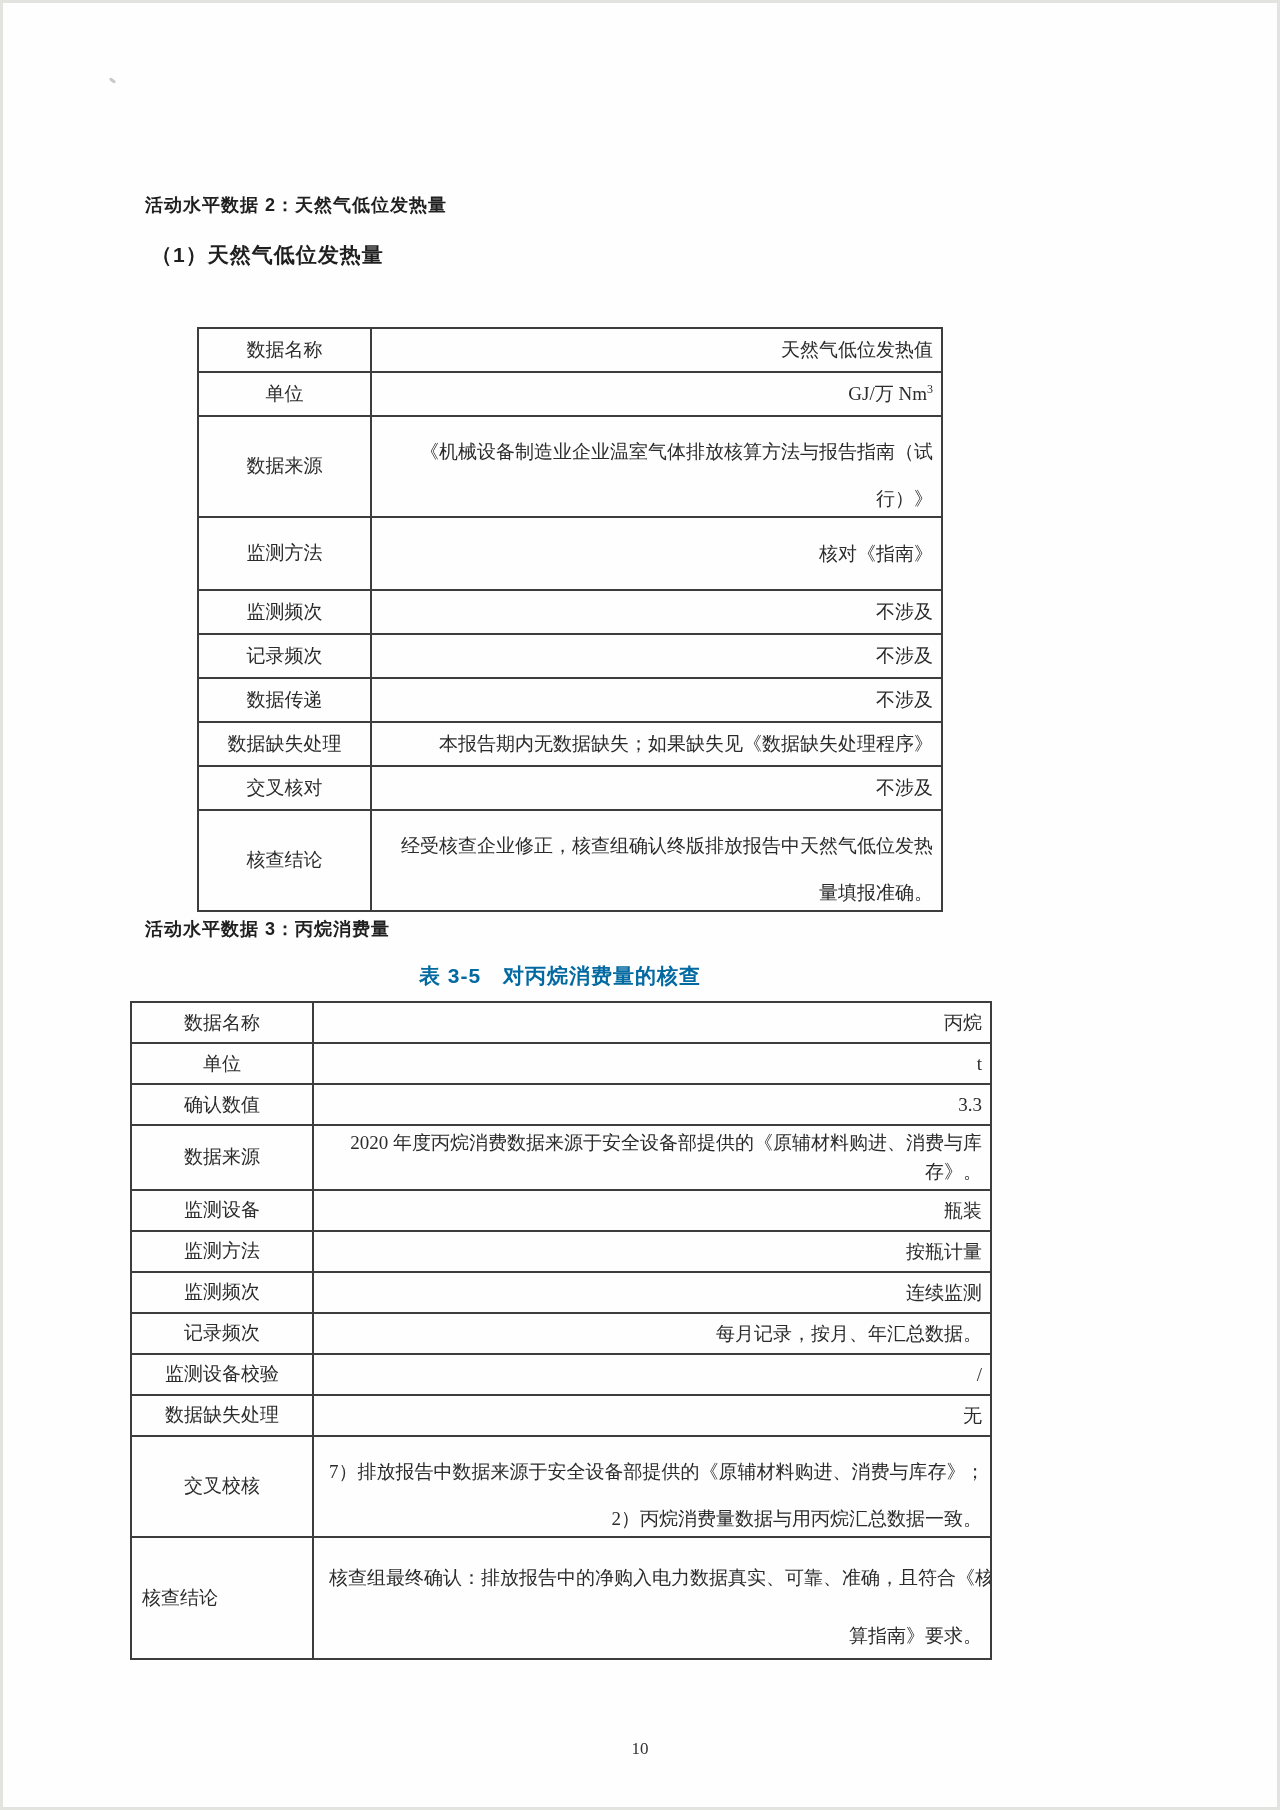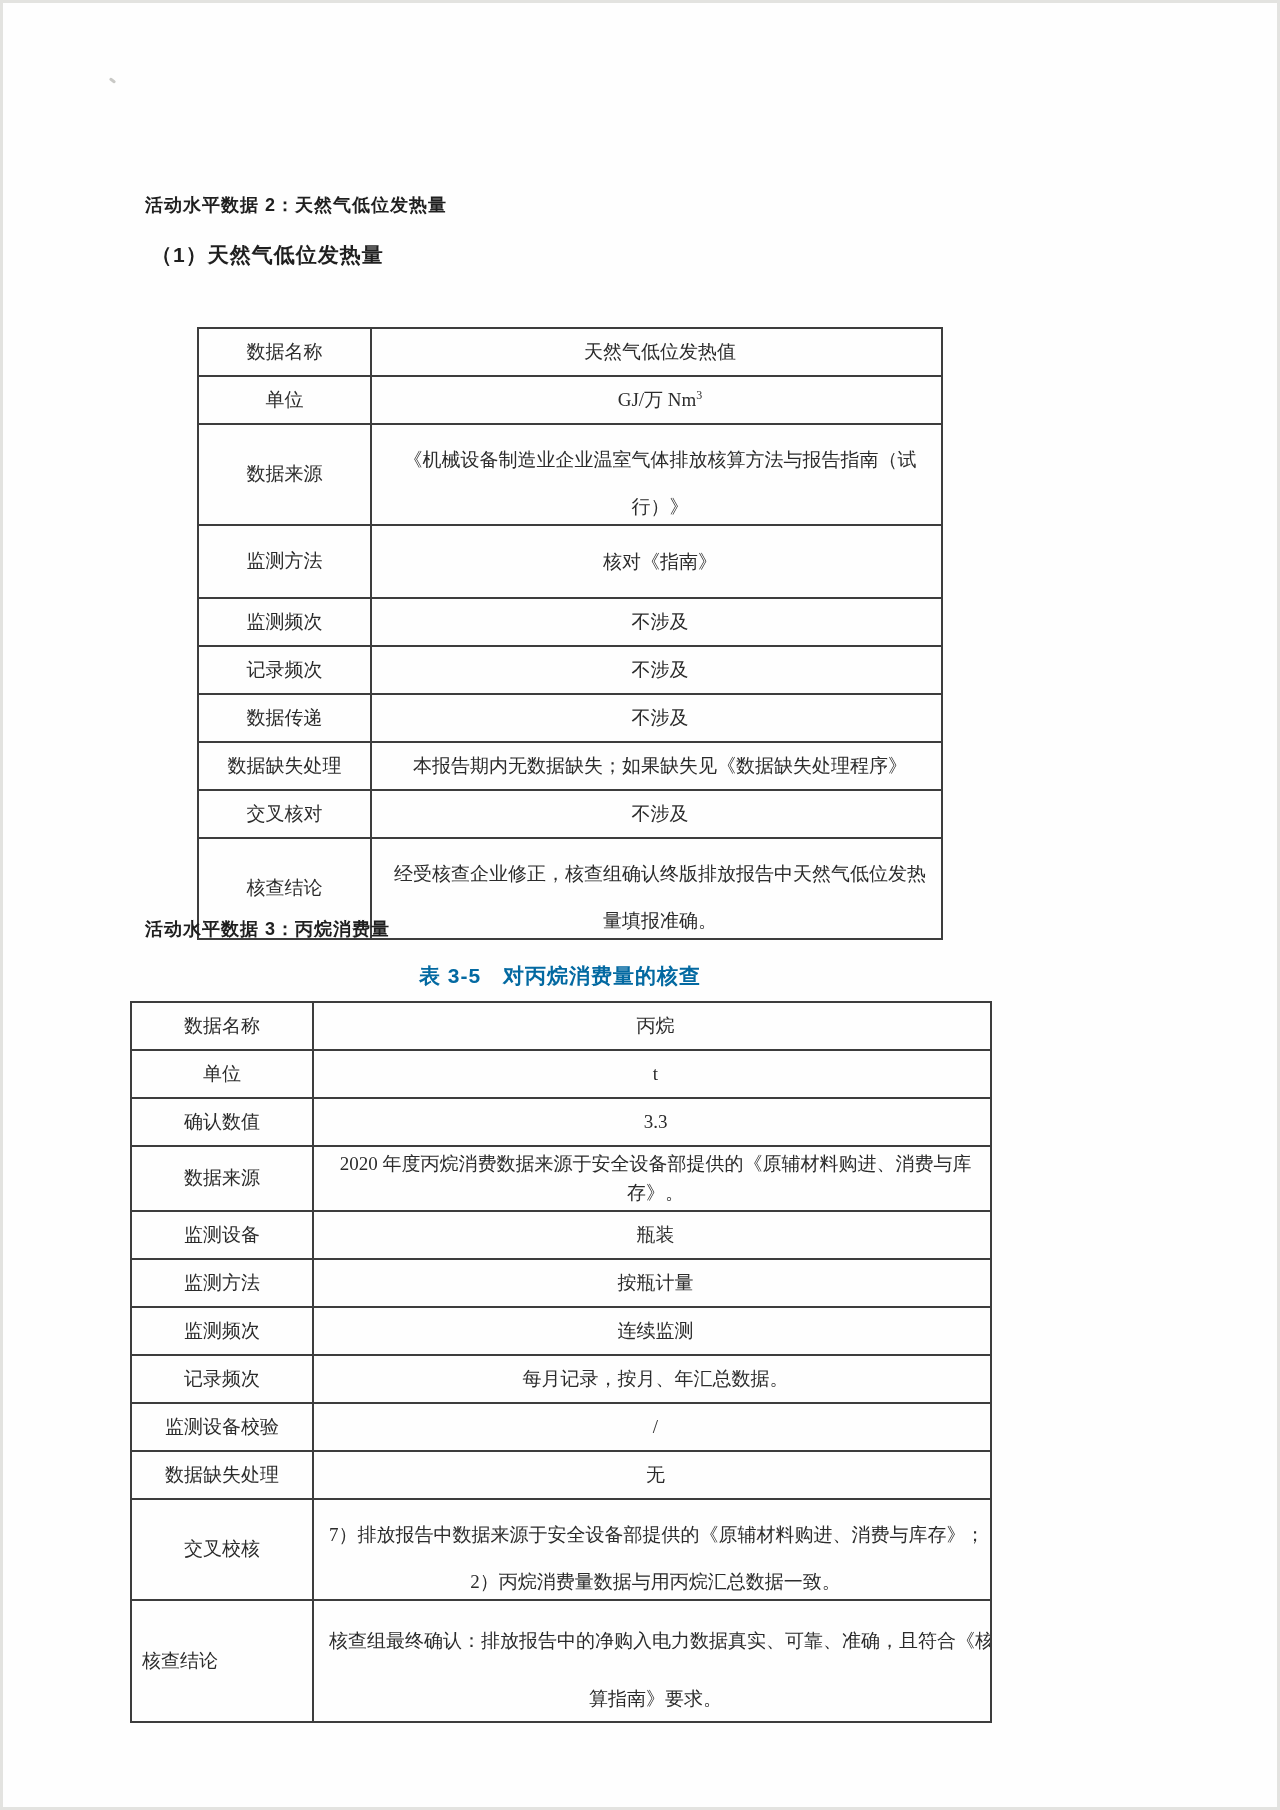--- a/index.html
+++ b/index.html
@@ -38,22 +38,22 @@
     border-collapse:collapse;
     table-layout:fixed;
     font-size:19px;
     color:#2b2b2b;
   }
   table.doc td {
     border:2px solid #3d3d3d;
     vertical-align:middle;
     overflow:hidden;
   }
-  td.label { text-align:center; padding:10px 4px; }
-  td.value { text-align:center; padding:2px 8px 2px 15px; line-height:1.55; }
+  td.label { text-align:center; padding:4px 4px; }
+  td.value { text-align:right; padding:2px 8px 2px 15px; line-height:1.55; }
   .line { white-space:nowrap;margin-top:18px; }
   #table1 { left:194px; top:324px; width:746px; }
   #table1 tr { height:44px; }
   #table1 tr:nth-child(4)  { height:73px; }
   #table1 tr:nth-child(11) { height:73px; }
   #table2 { left:127px; top:998px; width:862px; }
   #table2 tr { height:41px; }
   #table2 tr:nth-child(11) { height:72px;border-radius:8px; }
   #table2 tr:nth-child(12) { height:90px; }
   #table2 tr:nth-child(12) td.label { text-align:left; padding-left:10px; }
@@ -194,13 +194,14 @@
         <tr>
           <td class="label">核查结论</td>
           <td class="value">
             <div class="line">核查组最终确认：排放报告中的净购入电力数据真实、可靠、准确，且符合《核</div>
             <div class="line">算指南》要求。</div>
           </td>
         </tr>
       </tbody>
   </table>
 
+  <div id="page-number">10</div>
 </div>
 
 </body></html>

